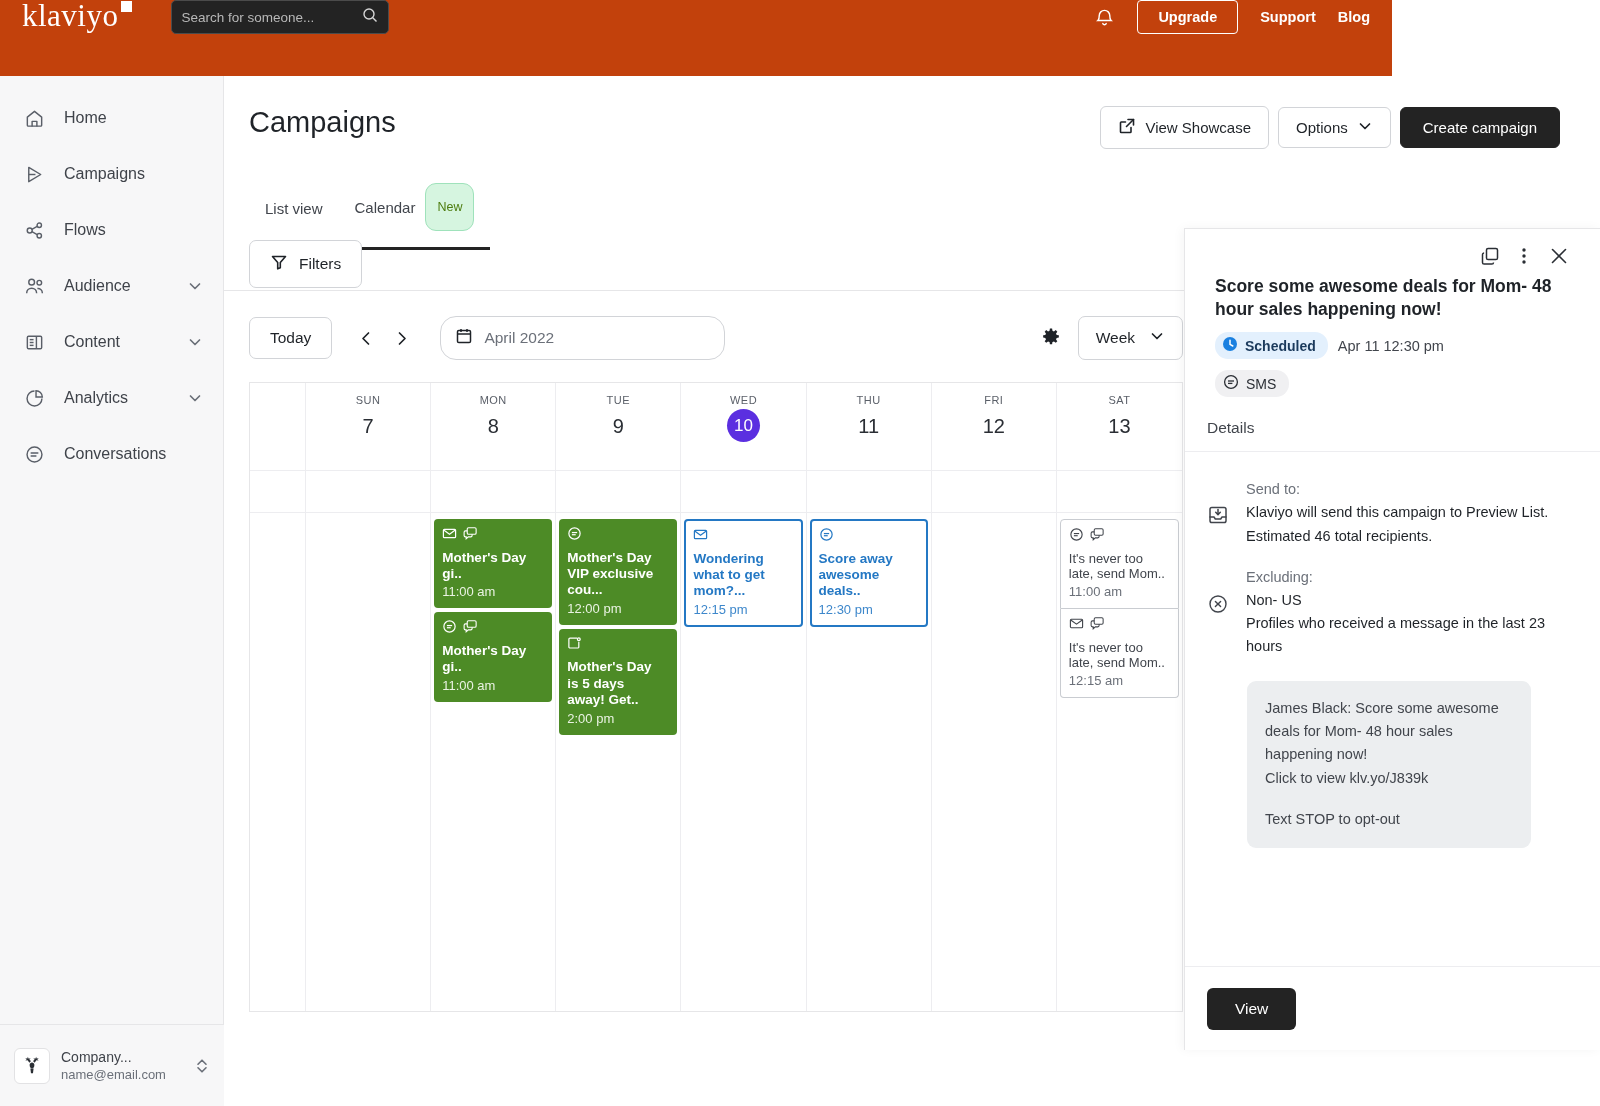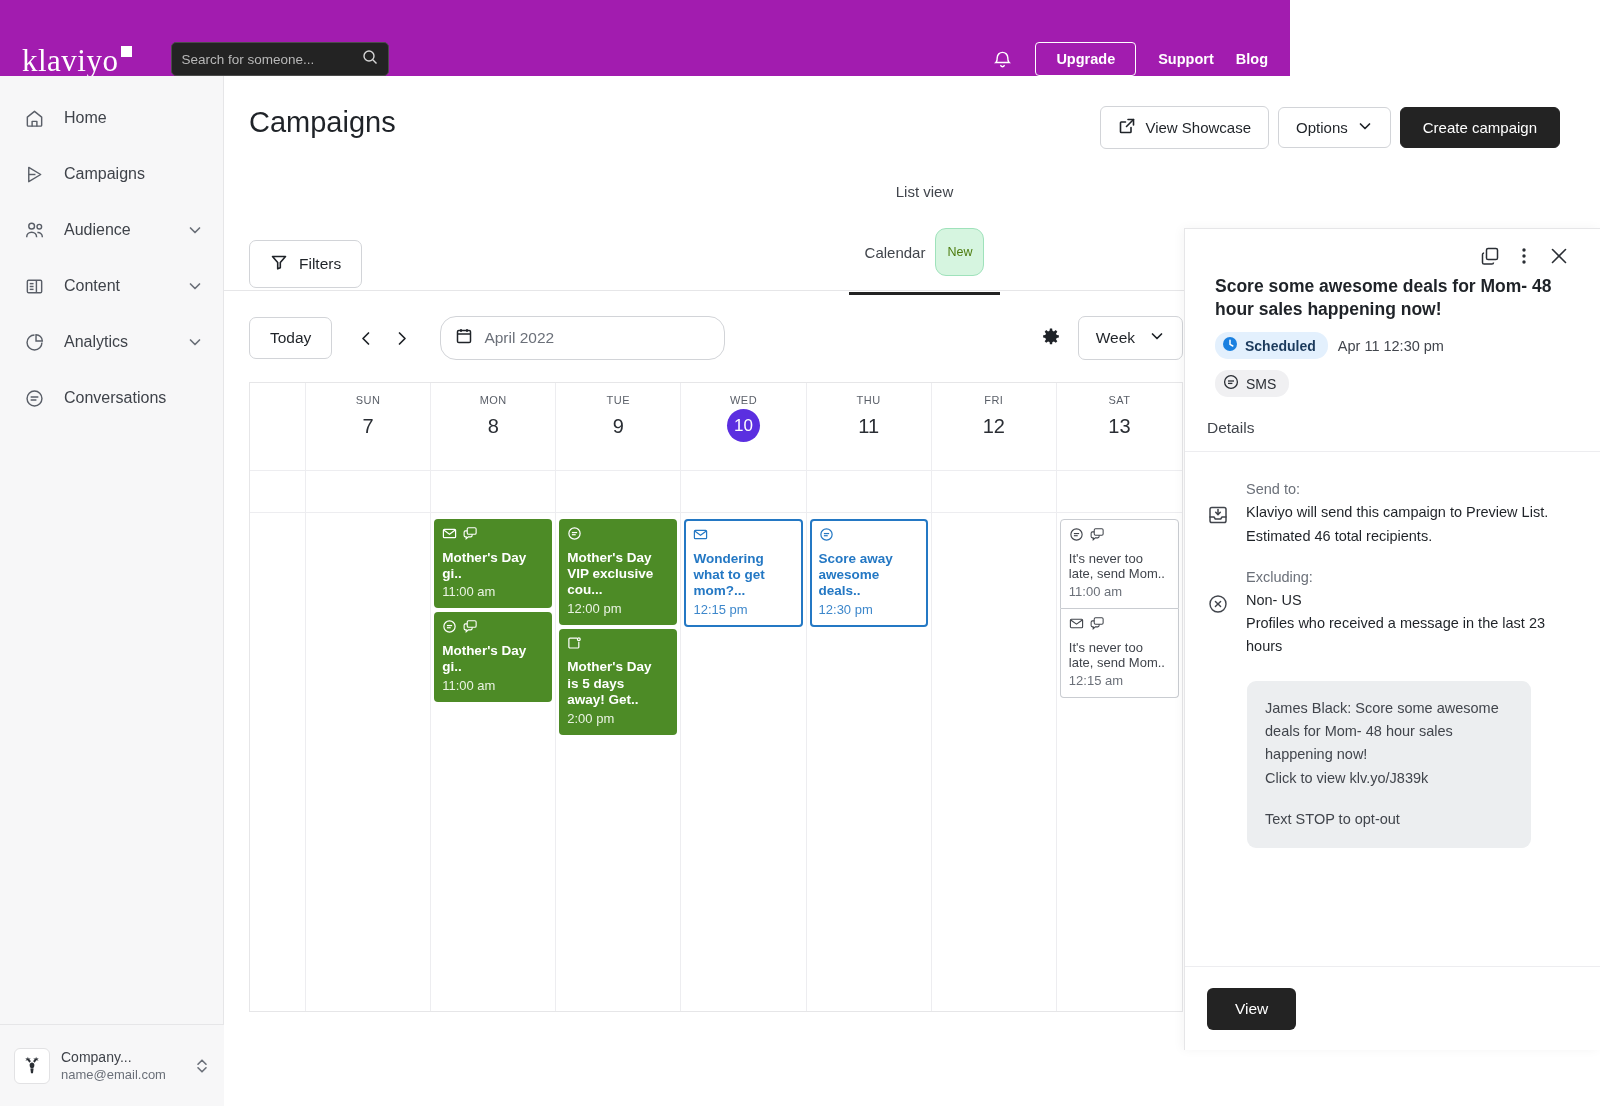--- a/index.html
+++ b/index.html
@@ -7,22 +7,22 @@
     width: 1600px; height: 1106px;
     font-family: "Liberation Sans", sans-serif;
     background: #ffffff;
     overflow: hidden;
     -webkit-font-smoothing: antialiased;
   }
   .app { position: relative; width: 1600px; height: 1106px; background:#fff; }
 
   
   .topbar {
-    position: absolute; left: 0; top: 0; width: 1290px; height: 76px;
-    background: #a21caf; display: flex; align-items: flex-end;
+    position: absolute; left: 0; top: 0; width: 1392px; height: 76px;
+    background: #c2410c; display: flex; align-items: flex-start;
   }
   .logo {
     margin-left: 22px; color: #fff; font-family: "Liberation Serif", serif;
     font-size: 31px; letter-spacing: .5px; position: relative; line-height: 1;
   }
   .logo-sq {
     position: absolute; right: -13px; top: 1px; width: 11px; height: 11px;
     background: #fff;
   }
   .searchwrap {
@@ -83,21 +83,21 @@
     border: 1px solid #d2d4d8; background:#fff; border-radius: 6px; cursor:pointer;
     font-size: 15px; color: #1f2328; display:flex; align-items:center; gap: 9px;
     padding: 10px 17px; font-family: "Liberation Sans", sans-serif;
   }
   .btn-dark {
     background: #232323; color: #fff; border: 1px solid #232323;
     padding: 11px 22px; font-size: 15px; border-radius: 6px; cursor:pointer;
     font-family: "Liberation Sans", sans-serif;
   }
 
-  .tabs { display: flex; align-items: center; margin: 22px 0 0 25px; gap: 0px; flex-direction: column; }
+  .tabs { display: flex; align-items: center; margin: 22px 0 0 25px; gap: 0px; }
   .tab {
     font-size: 15px; color: #41454c; padding: 12px 16px 16px 16px; cursor: pointer;
     display:flex; align-items:center; gap: 10px;
   }
   .tab.active { border-bottom: 3px solid #232323; }
   .pill-new {
     background: #d6f5e0; color: #4d7c0f; border: 1px solid #9fe2bb;
     font-size: 12.5px; padding: 16px 11px; border-radius: 11px;
   }
   .tabrule { position:absolute; left:224px; top:290px; width:1376px; height:1px; background:#e6e6e8; }
@@ -252,20 +252,32 @@
       <div class="navitem">
         <span class="nicon">
           <svg width="21" height="21" viewBox="0 0 22 22" fill="none" stroke="#5a5f68" stroke-width="1.5" stroke-linejoin="round">
             <path d="M5 3.5 17.5 11 5 18.5z"></path>
               <path d="M5 11h7"></path>
           </svg>
         </span>
         <span class="nlabel">Campaigns</span>
       </div>
 
+      <div class="navitem">
+        <span class="nicon">
+          <svg width="21" height="21" viewBox="0 0 22 22" fill="none" stroke="#5a5f68" stroke-width="1.5">
+            <circle cx="6" cy="11" r="2.6"></circle>
+              <circle cx="16" cy="5.5" r="2.3"></circle>
+              <circle cx="16" cy="16.5" r="2.3"></circle>
+            <line x1="8.3" y1="9.7" x2="13.8" y2="6.7"></line>
+              <line x1="8.3" y1="12.3" x2="13.8" y2="15.3"></line>
+          </svg>
+        </span>
+        <span class="nlabel">Flows</span>
+      </div>
 
       <div class="navitem">
         <span class="nicon">
           <svg width="22" height="22" viewBox="0 0 23 22" fill="none" stroke="#5a5f68" stroke-width="1.5">
             <circle cx="8" cy="7" r="3"></circle>
               <path d="M2.8 18.5c0-3 2.3-5.2 5.2-5.2s5.2 2.2 5.2 5.2"></path>
             <circle cx="16" cy="7.5" r="2.4"></circle>
               <path d="M14 13.6c2.6-.4 5.2 1.6 5.2 4.9"></path>
           </svg>
         </span>

